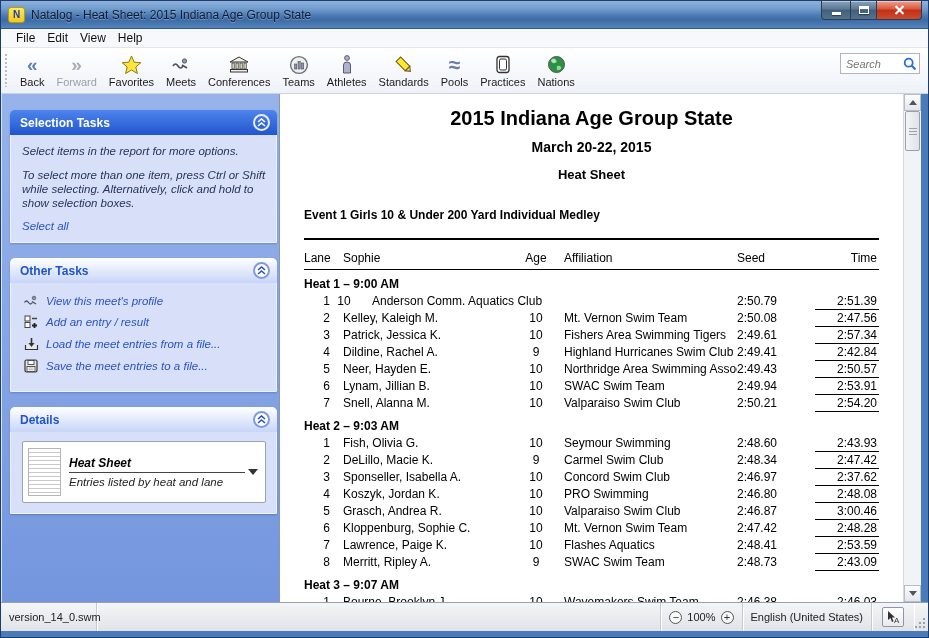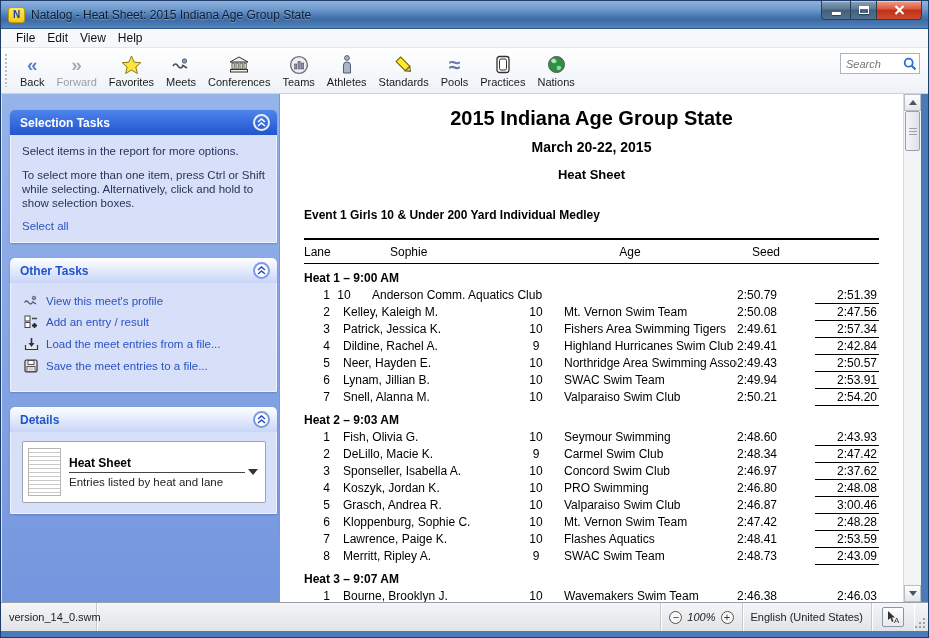--- a/index.html
+++ b/index.html
@@ -68,21 +68,21 @@
   .panel-header.dark { background:linear-gradient(#4d84ec,#2156cd); }
   .panel-header.dark .panel-title { color:#fff; }
   .panel-header.light { background:linear-gradient(#ffffff,#c8d5f8); }
   .panel-header.light .panel-title { color:#1f55c8; }
   .panel-title { font-size:12px; font-weight:bold; }
   .chev-btn { width:17px; height:17px; border-radius:50%; display:flex; align-items:center;
       justify-content:center; }
   .chev-btn.white { border:2px solid #e8eefc; }
   .chev-btn.blue { border:2px solid #7e9ae0; background:#fff; }
   .panel-body { background:#d7e0f8; border:1px solid #eef3fd; border-top:none;
-      padding:9px 10px 10px 11px; font-size:11.5px; color:#253459; }
+      padding:9px 10px 10px 11px; font-size:11.5px; color:#253459;font-style:italic; }
   .panel-body p { margin-bottom:10px; line-height:14px; }
   .side-link { color:#2a52c4; font-size:11.5px; text-decoration:none; display:inline-block; }
   .task-item { display:flex; align-items:center; margin:3px 0 8px 0; }
   .task-item .ticon16 { width:18px; display:flex; justify-content:center; margin-right:6px; }
   .details-ctl { background:#fff; border:1px solid #9aa3b2; border-radius:2px;
       display:flex; align-items:center; padding:5px 4px 5px 5px; min-height:62px; }
   .thumb { width:33px; height:48px; border:1px solid #b5b5b5; background:
       repeating-linear-gradient(#fff 0 3px, #c9c9c9 3px 4px); background-color:#fff;
       margin-right:8px; flex:none; }
   .details-txt { flex:1; }
@@ -94,21 +94,21 @@
 
   
   .main { flex:1; background:#fff; border-left:1px solid #8a97a8; overflow:hidden;
       padding:13px 24px 0 24px; }
   .rpt-title { text-align:center; font-size:20px; font-weight:bold; color:#000; }
   .rpt-date  { text-align:center; font-size:14px; font-weight:bold; margin-top:9px; }
   .rpt-sub   { text-align:center; font-size:13px; font-weight:bold; margin-top:12px; }
   .event-title { font-size:12px; font-weight:bold; margin-top:26px; padding-bottom:16px;
       border-bottom:2px solid #000; }
   .trow { display:flex; font-size:12px; line-height:16px; color:#000; }
-  .thead { padding:4px 0 3px 0; border-bottom:1px solid #000;gap:47px; }
+  .thead { padding:10px 0 3px 0; border-bottom:1px solid #000; }
   .c-lane { width:26px; text-align:right; flex:none; }
   .thead .c-lane { text-align:left; }
   .c-entrant { width:192px; padding-left:13px; flex:none; white-space:nowrap; overflow:hidden; }
   .c-age { width:28px; text-align:center; flex:none; }
   .c-aff { flex:1; padding-left:14px; white-space:nowrap; overflow:hidden; }
   .c-seed { width:64px; text-align:left; flex:none; }
   .c-time { width:64px; text-align:right; flex:none; margin-left:14px;
       border-bottom:1px solid #000; padding-right:2px; }
   .thead .c-time { border-bottom:none; }
   .heat-header { font-size:12px; font-weight:bold; margin-top:6px; line-height:17px; }
@@ -131,21 +131,21 @@
   
   .statusbar { height:29px; background:linear-gradient(#f4f5f6,#e1e3e7);
       border-top:1px solid #9aa0aa; display:flex; align-items:stretch; font-size:11px; color:#222; }
   .sb-sec { display:flex; align-items:center; padding:0 8px; border-right:1px solid #c6c9ce;
       box-shadow:1px 0 0 #fff; }
   .sb-file { width:96px; flex:none; }
   .sb-fill { flex:1; border-right:1px solid #c6c9ce; box-shadow:1px 0 0 #fff; }
   .zbtn { width:13px; height:13px; border:1px solid #555; border-radius:50%; display:inline-flex;
       align-items:center; justify-content:center; font-size:11px; line-height:11px; color:#333;
       background:#f8f8f8; }
-  .zoom-txt { margin:16px 5px;font-style:italic; }
+  .zoom-txt { margin:16px 5px; }
   .langbtn { width:22px; height:20px; border:1px solid #8b97a8; background:linear-gradient(#fff,#e8eaee);
       border-radius:2px; display:flex; align-items:center; justify-content:center; margin:0 2px; }
   .gripcorner { width:14px; display:flex; align-items:flex-end; justify-content:flex-end; padding:0 2px 2px 0; }
 </style>
 </head>
 <body>
 
 <div class="window">
 
   <div class="titlebar">

